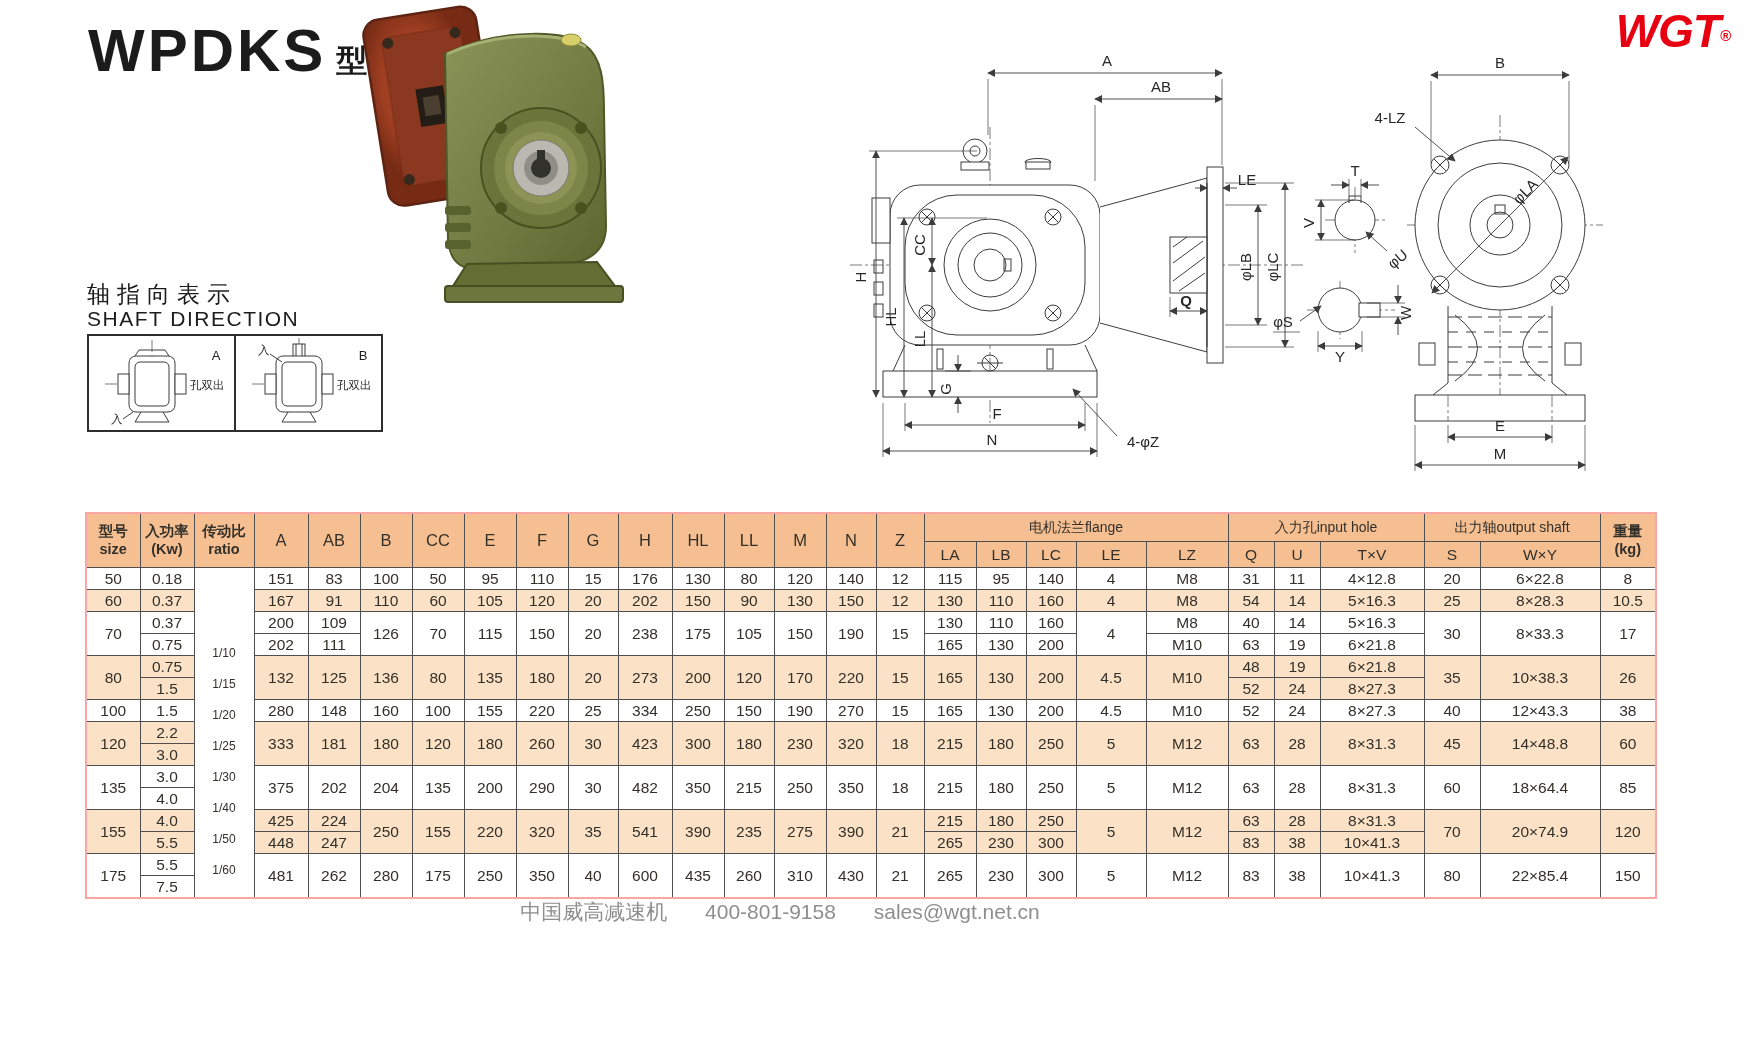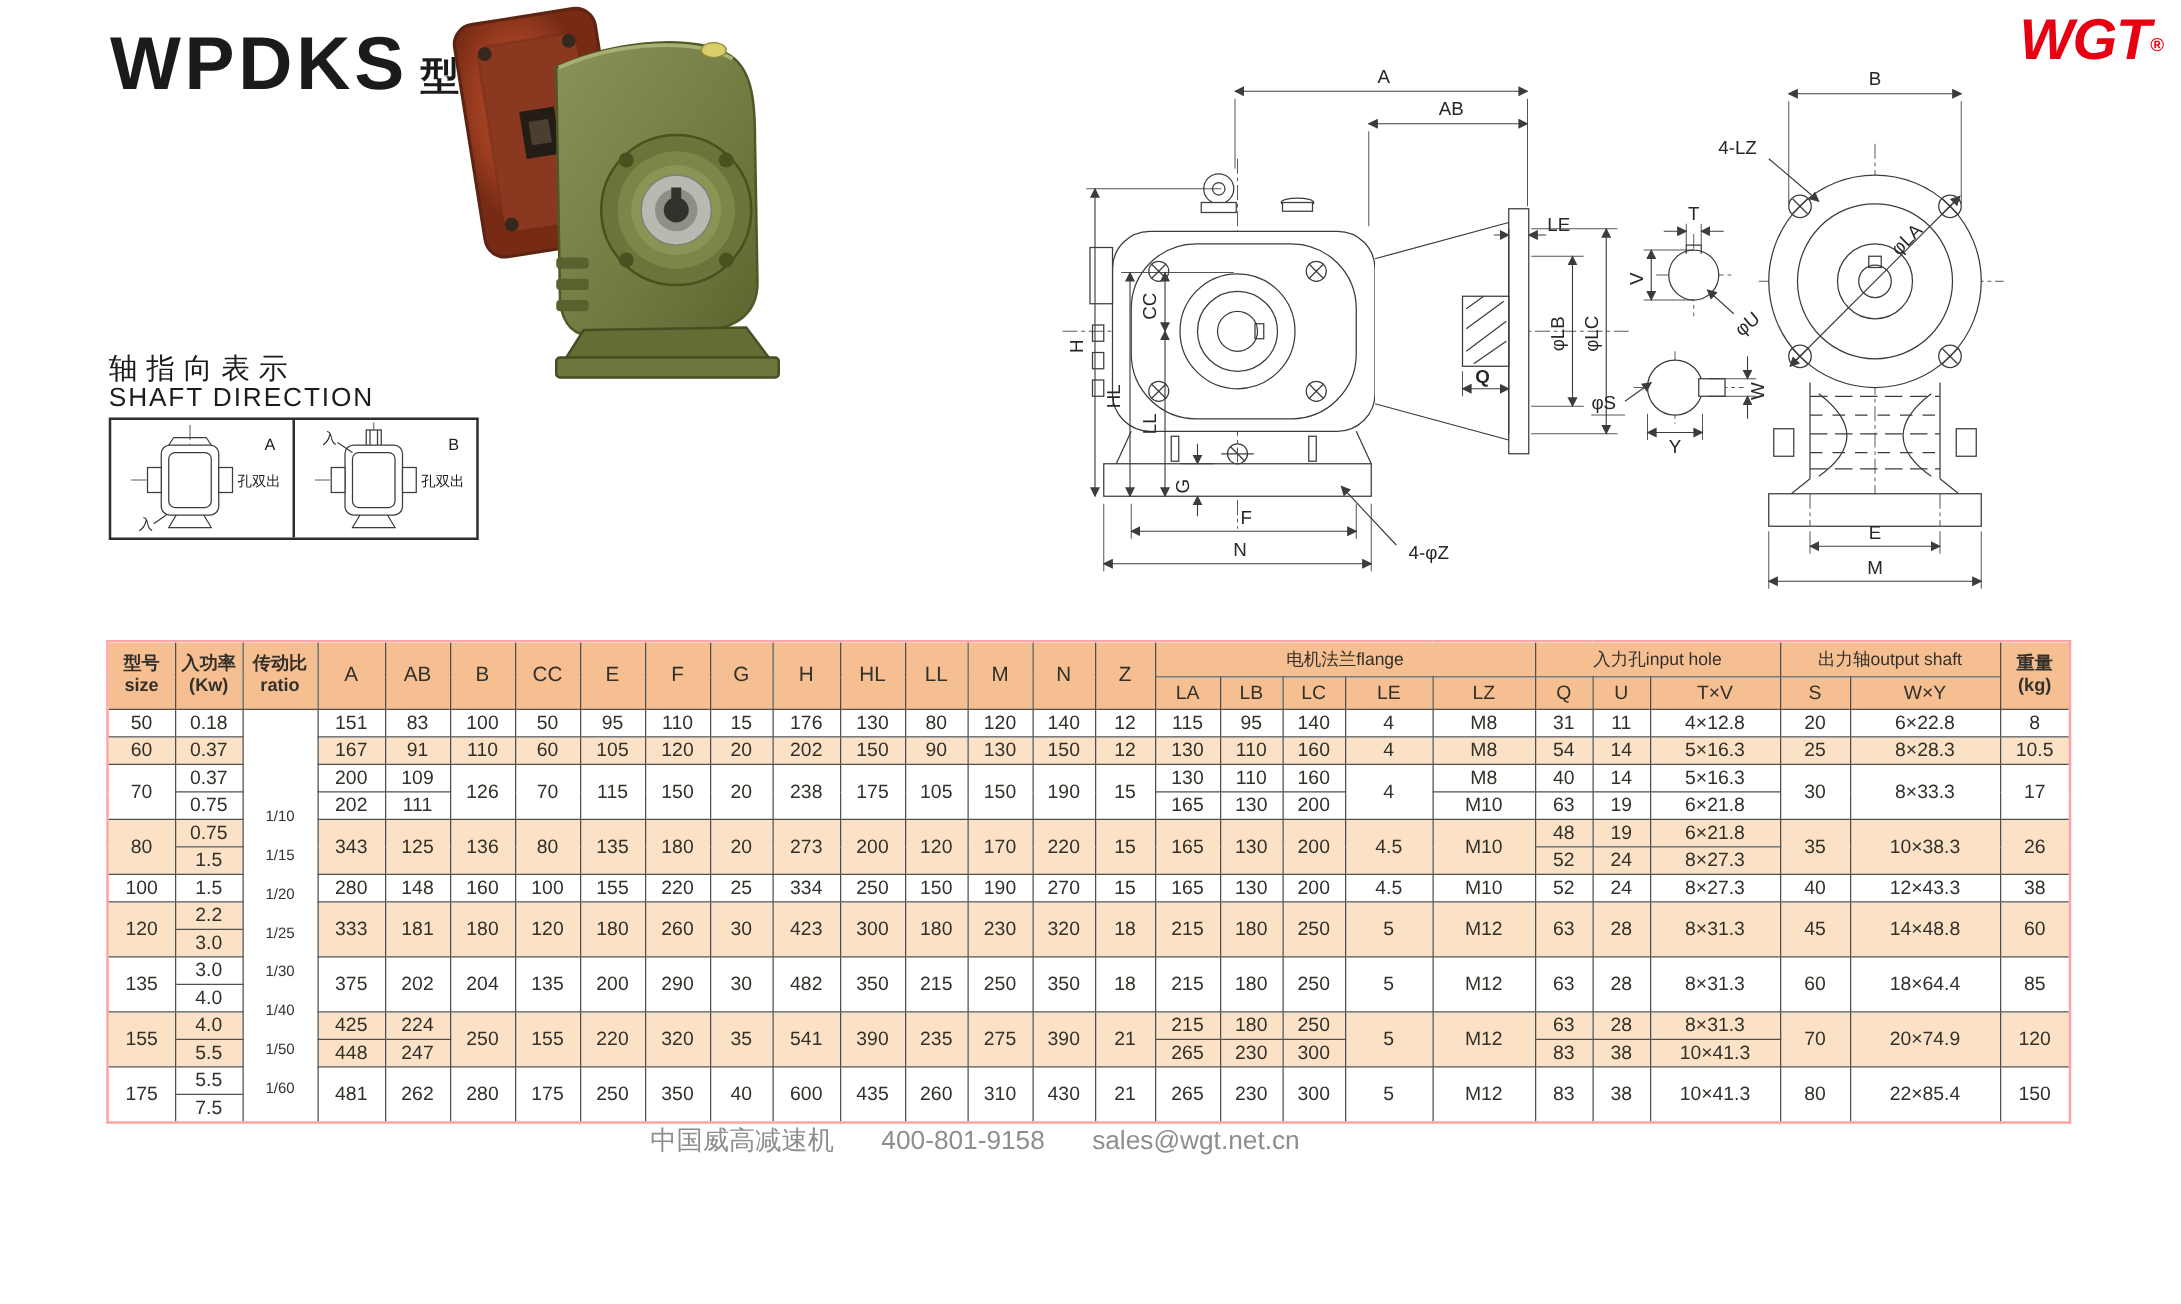--- a/index.html
+++ b/index.html
@@ -522,21 +522,21 @@
         <td>130</td>
         <td>200</td>
         <td>M10</td>
         <td>63</td>
         <td>19</td>
         <td>6×21.8</td>
       </tr>
       <tr class="shade">
         <td rowspan="2">80</td>
         <td>0.75</td>
-        <td rowspan="2">343</td>
+        <td rowspan="2">132</td>
         <td rowspan="2">125</td>
         <td rowspan="2">136</td>
         <td rowspan="2">80</td>
         <td rowspan="2">135</td>
         <td rowspan="2">180</td>
         <td rowspan="2">20</td>
         <td rowspan="2">273</td>
         <td rowspan="2">200</td>
         <td rowspan="2">120</td>
         <td rowspan="2">170</td>

